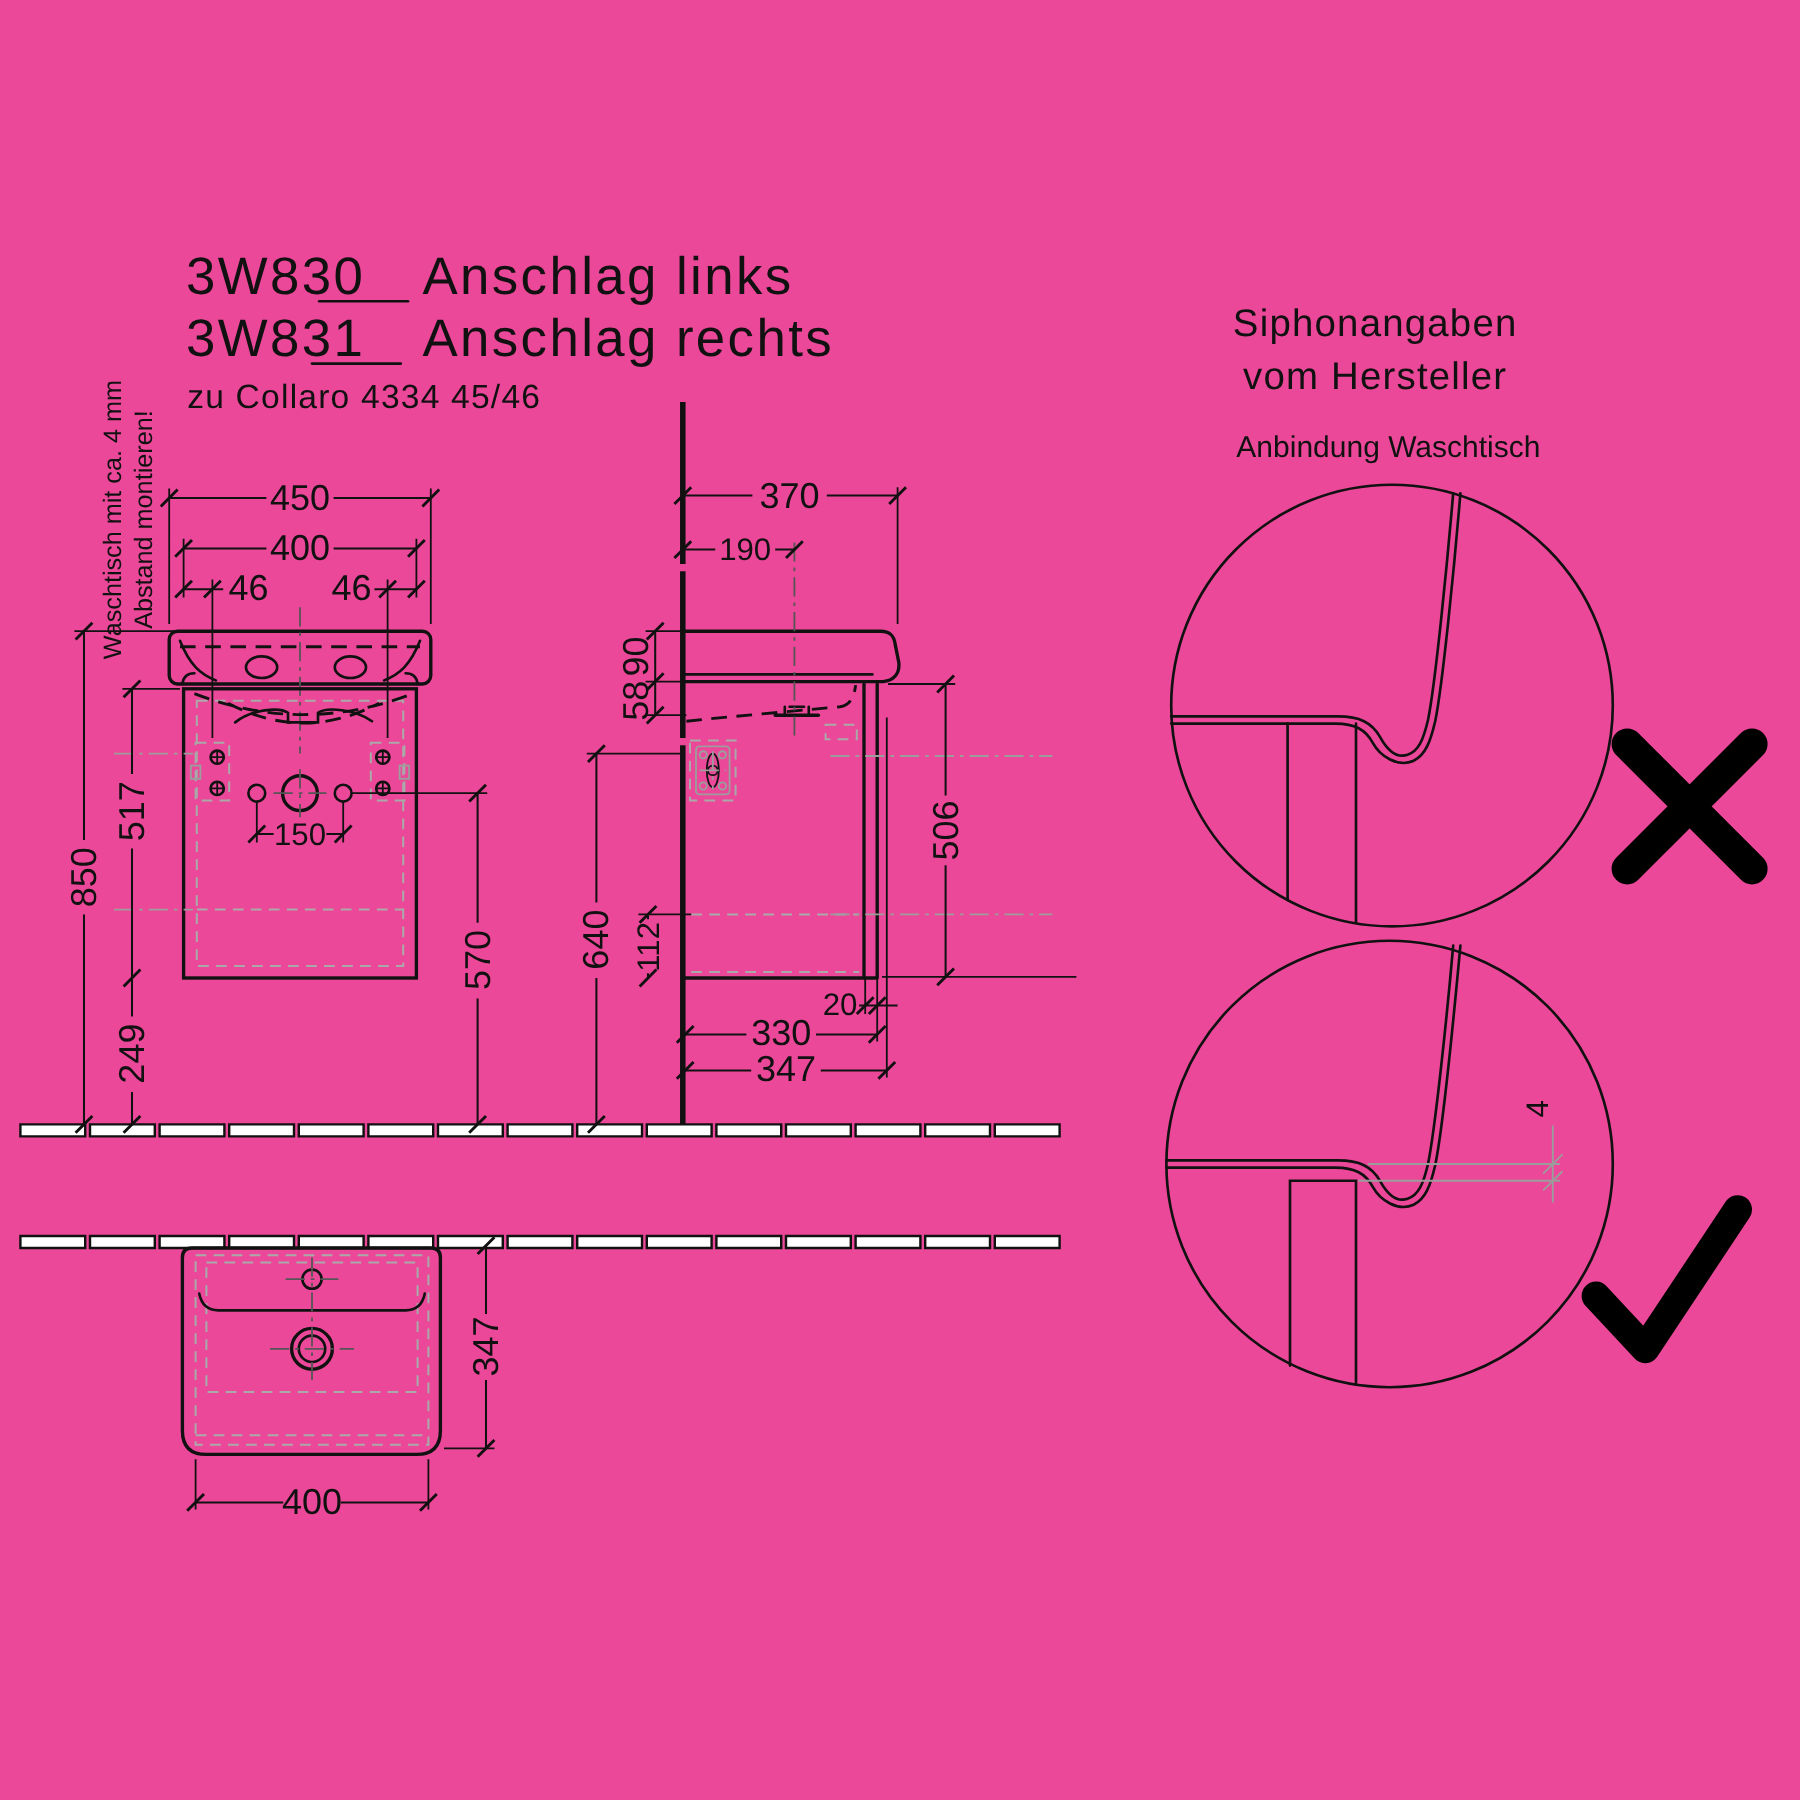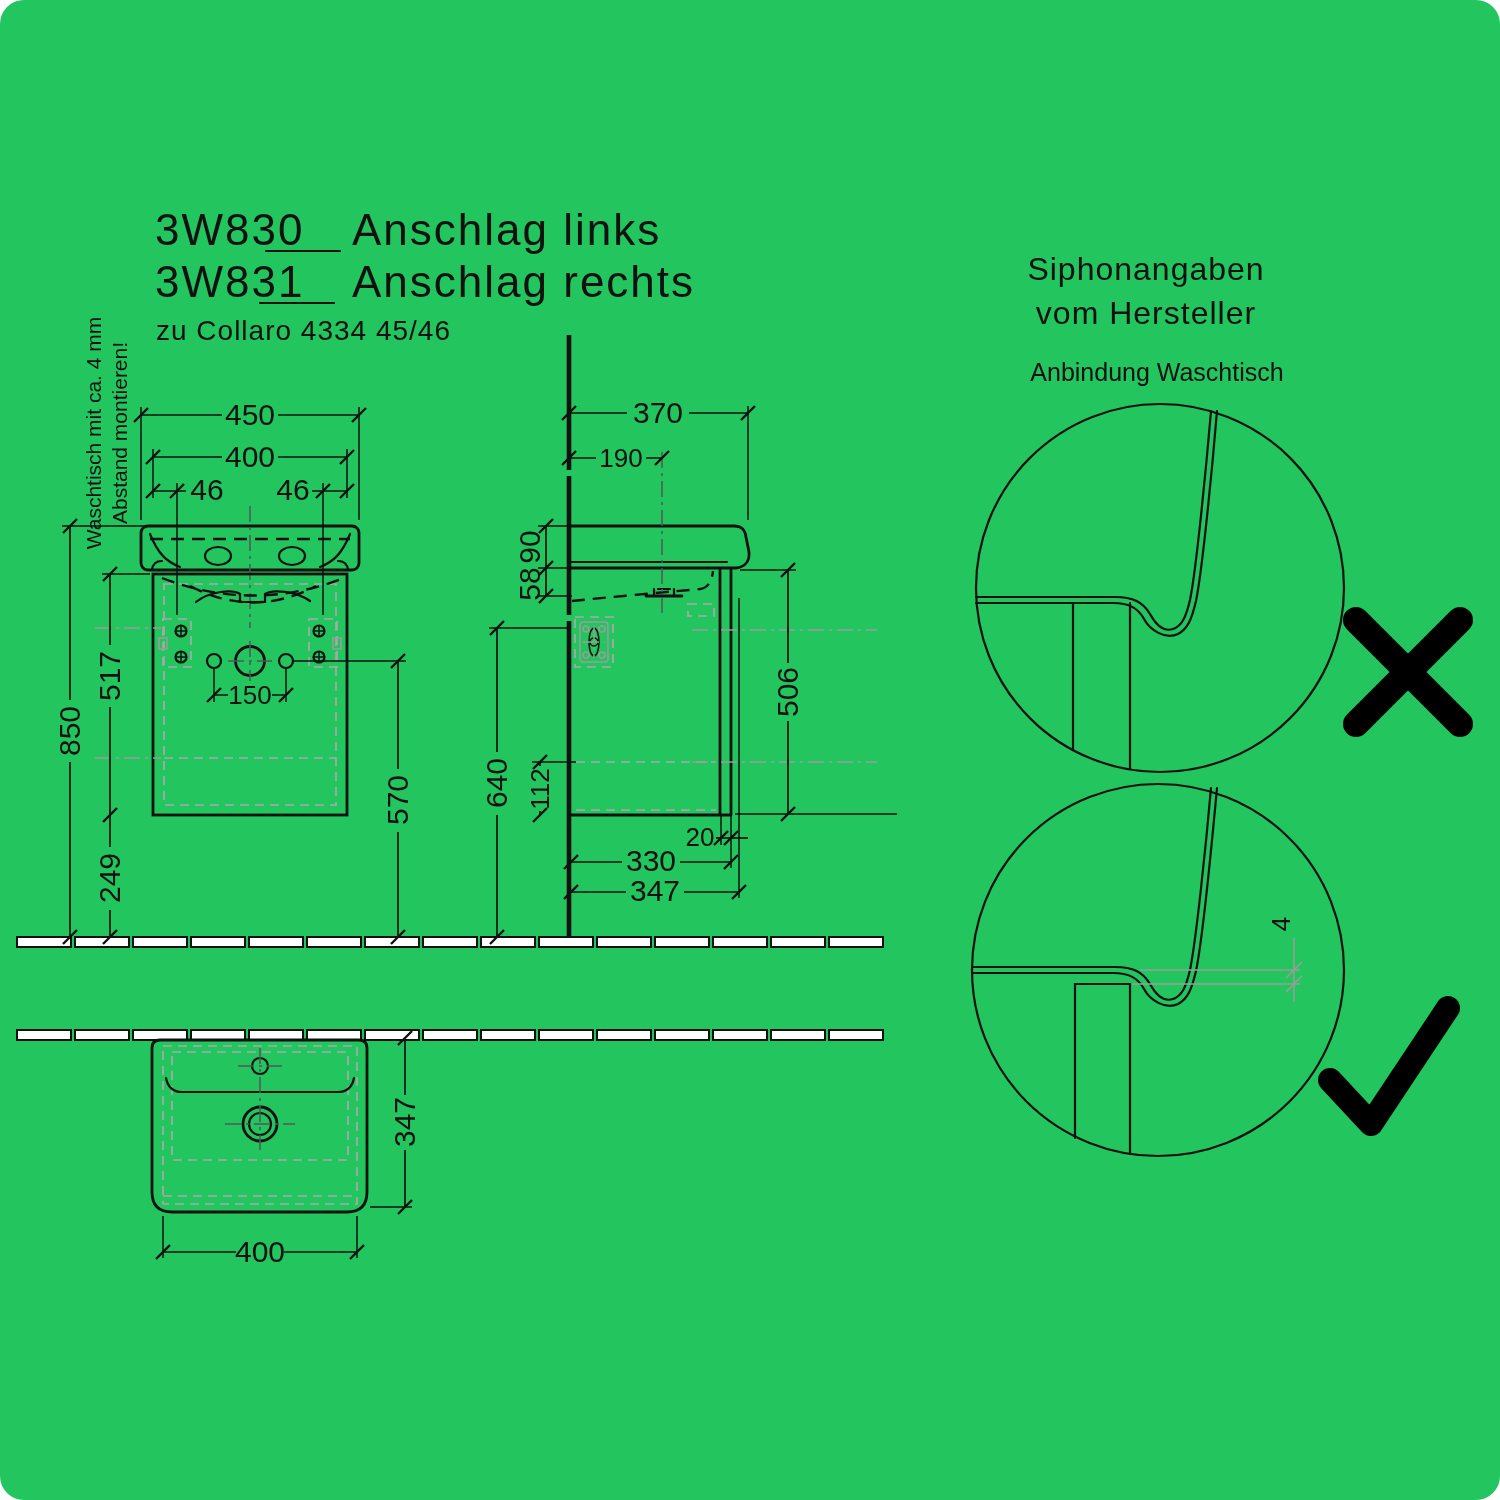--- a/index.html
+++ b/index.html
@@ -1,16 +1,16 @@
 <!DOCTYPE html>
 <html><head>
 <meta charset="utf-8">
 <style>
   html,body{margin:0;padding:0;background:#ffffff;}
-  .page{width:1500px;height:1500px;position:relative;background:#22c55e;font-family:"Liberation Sans",sans-serif;border-radius:24px;}
+  .page{width:1500px;height:1500px;position:relative;background:#ec4899;font-family:"Liberation Sans",sans-serif;}
   svg{display:block;}
   text{fill:#111;font-family:"Liberation Sans",sans-serif;}
   .ln{stroke:#111;stroke-width:2.8;fill:none;stroke-linecap:round;}
   .ln2{stroke:#111;stroke-width:2.2;fill:none;stroke-linecap:round;}
   .thick{stroke:#111;stroke-width:4.6;fill:none;}
   .thin{stroke:#111;stroke-width:1.5;fill:none;}
   .dim{stroke:#111;stroke-width:1.7;fill:none;}
   .tick{stroke:#111;stroke-width:2.4;fill:none;}
   .bdash{stroke:#111;stroke-width:2.4;fill:none;stroke-dasharray:13 8;}
   .gdash{stroke:#a9a9a9;stroke-width:1.7;fill:none;stroke-dasharray:9 6;}

